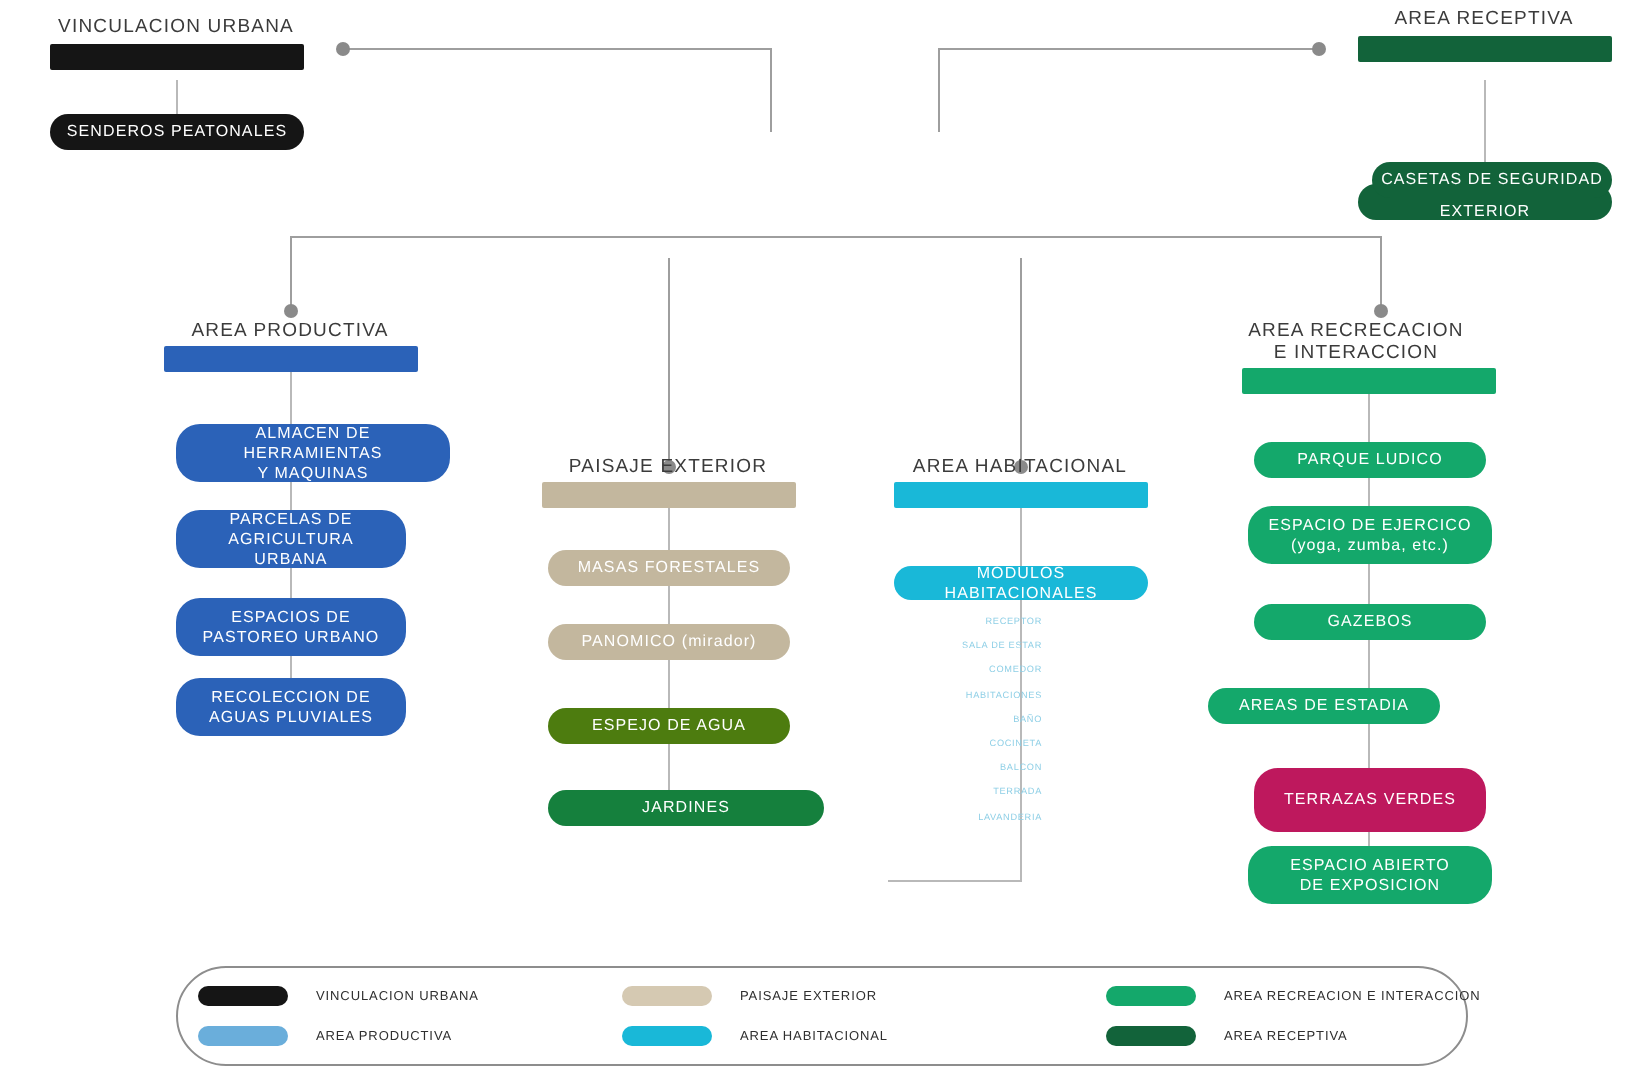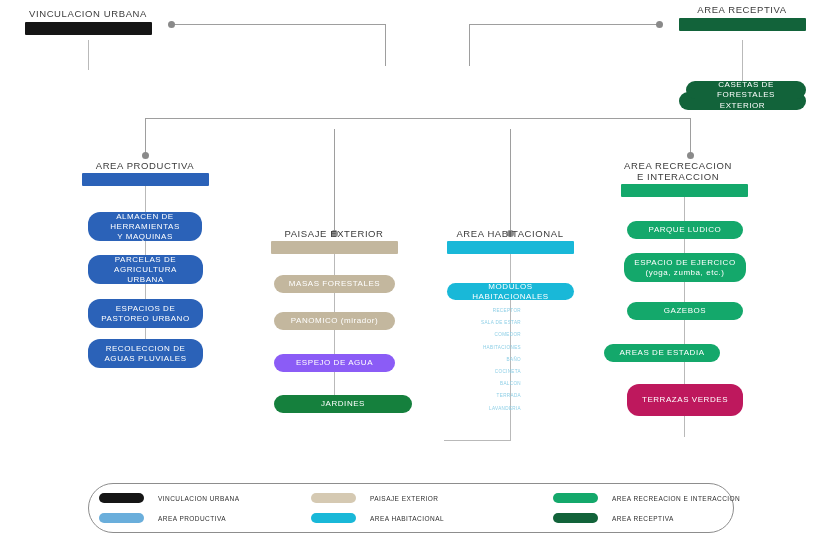--- a/index.html
+++ b/index.html
@@ -132,42 +132,43 @@
   <div class="line v thin" style="left:742px;top:40px;height:70px;"></div>
   <div class="line v thin" style="left:145px;top:180px;height:188px;"></div>
   <div class="line v thin" style="left:334px;top:250px;height:160px;"></div>
   <div class="line v thin" style="left:510px;top:250px;height:190px;"></div>
   <div class="line h thin" style="left:444px;top:440px;width:67px;"></div>
   <div class="line v thin" style="left:684px;top:186px;height:251px;"></div>
 
 
   <div class="caption" style="left:8px;top:8px;width:160px;">VINCULACION URBANA</div>
   <div class="bar" style="left:25px;top:22px;width:127px;background:#151515;"></div>
+  <div class="pill" style="left:25px;top:57px;width:127px;height:18px;background:#151515;">SENDEROS PEATONALES</div>
 
   <div class="caption" style="left:662px;top:4px;width:160px;">AREA RECEPTIVA</div>
   <div class="bar" style="left:679px;top:18px;width:127px;background:#12633a;"></div>
   <div class="pill" style="left:679px;top:44px;width:127px;height:18px;background:#12633a;margin-top:48px;">ESPACIO RECEPTOR EXTERIOR</div>
-  <div class="pill" style="left:686px;top:81px;width:120px;height:18px;background:#12633a;">CASETAS DE FORESTALES</div>
+  <div class="pill" style="left:686px;top:81px;width:120px;height:18px;background:#12633a;">CASETAS DE SEGURIDAD</div>
 
   <div class="caption" style="left:65px;top:160px;width:160px;">AREA PRODUCTIVA</div>
   <div class="bar" style="left:82px;top:173px;width:127px;background:#2b62b8;"></div>
-  <div class="pill" style="left:88px;top:212px;width:114px;height:29px;background:#2b62b8;">ALMACEN DE HERRAMIENTAS
+  <div class="pill" style="left:88px;top:212px;width:137px;height:29px;background:#2b62b8;">ALMACEN DE HERRAMIENTAS
 Y MAQUINAS</div>
   <div class="pill" style="left:88px;top:255px;width:115px;height:29px;background:#2b62b8;">PARCELAS DE AGRICULTURA
 URBANA</div>
   <div class="pill" style="left:88px;top:299px;width:115px;height:29px;background:#2b62b8;">ESPACIOS DE
 PASTOREO URBANO</div>
   <div class="pill" style="left:88px;top:339px;width:115px;height:29px;background:#2b62b8;">RECOLECCION DE
 AGUAS PLUVIALES</div>
 
   <div class="caption" style="left:254px;top:228px;width:160px;">PAISAJE EXTERIOR</div>
   <div class="bar" style="left:271px;top:241px;width:127px;background:#c3b79e;"></div>
   <div class="pill" style="left:274px;top:275px;width:121px;height:18px;background:#c3b79e;">MASAS FORESTALES</div>
   <div class="pill" style="left:274px;top:312px;width:121px;height:18px;background:#c3b79e;">PANOMICO (mirador)</div>
-  <div class="pill" style="left:274px;top:354px;width:121px;height:18px;background:#8b5cf6;">ESPEJO DE AGUA</div>
+  <div class="pill" style="left:274px;top:354px;width:121px;height:18px;background:#4d7c0f;">ESPEJO DE AGUA</div>
   <div class="pill" style="left:274px;top:395px;width:138px;height:18px;background:#15803d;">JARDINES</div>
 
   <div class="caption" style="left:430px;top:228px;width:160px;">AREA HABITACIONAL</div>
   <div class="bar" style="left:447px;top:241px;width:127px;background:#19b8d8;"></div>
   <div class="pill" style="left:447px;top:283px;width:127px;height:17px;background:#19b8d8;">MODULOS HABITACIONALES</div>
 
   <div id="hab-sub">
     <div>RECEPTOR</div>
     <div>SALA DE ESTAR</div>
     <div>COMEDOR</div>
@@ -181,20 +182,22 @@
 
   <div class="caption" style="left:598px;top:160px;width:160px;">AREA RECRECACION
 E INTERACCION</div>
   <div class="bar" style="left:621px;top:184px;width:127px;background:#14a86b;"></div>
   <div class="pill" style="left:624px;top:253px;width:122px;height:29px;background:#14a86b;">ESPACIO DE EJERCICO
 (yoga, zumba, etc.)</div>
   <div class="pill" style="left:627px;top:221px;width:116px;height:18px;background:#14a86b;">PARQUE LUDICO</div>
   <div class="pill" style="left:627px;top:302px;width:116px;height:18px;background:#14a86b;">GAZEBOS</div>
   <div class="pill" style="left:604px;top:344px;width:116px;height:18px;background:#14a86b;">AREAS DE ESTADIA</div>
   <div class="pill" style="left:627px;top:384px;width:116px;height:32px;background:#be185d;">TERRAZAS VERDES</div>
+  <div class="pill" style="left:624px;top:423px;width:122px;height:29px;background:#14a86b;">ESPACIO ABIERTO
+DE EXPOSICION</div>
 
   <div id="legend">
     <div class="lg-item" style="left:10px;top:9px;">
       <span class="lg-sw" style="background:#151515;"></span>
       <span class="lg-tx">VINCULACION URBANA</span>
     </div>
     <div class="lg-item" style="left:10px;top:29px;">
       <span class="lg-sw" style="background:#6aaedb;"></span>
       <span class="lg-tx">AREA PRODUCTIVA</span>
     </div>

